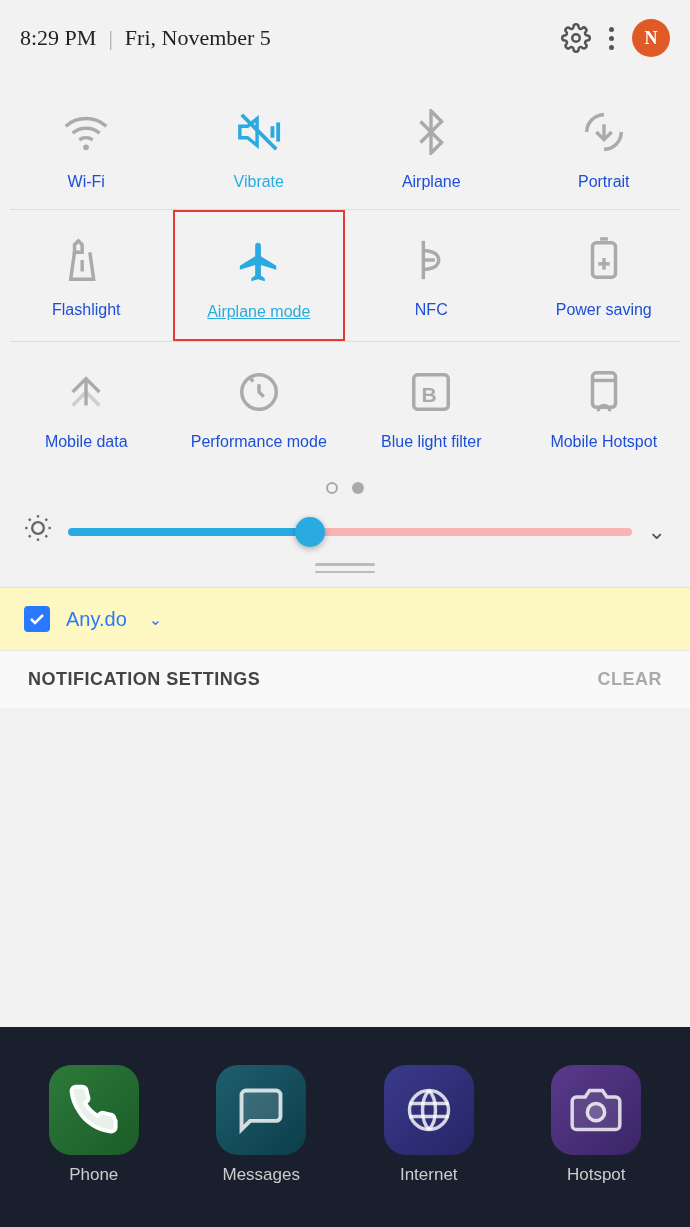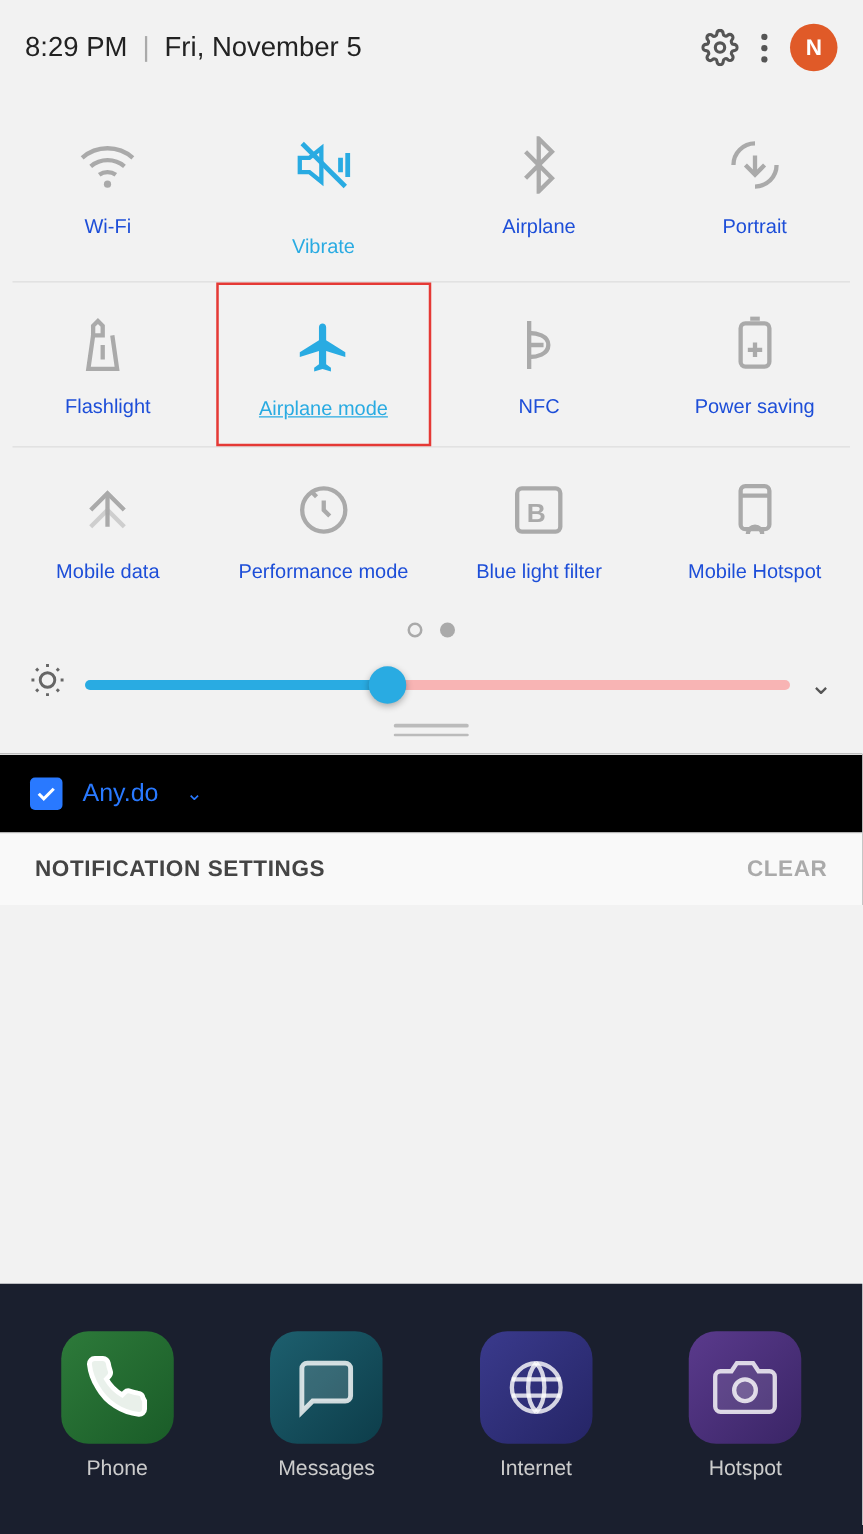--- a/index.html
+++ b/index.html
@@ -13,20 +13,21 @@
     }
 
     
     .status-bar {
       background: #f2f2f2;
       display: flex;
       align-items: center;
       justify-content: space-between;
       padding: 14px 20px 10px 20px;
       height: 72px;
+      font-family: Liberation Serif, serif;
     }
     .status-time {
       font-size: 22px;
       font-weight: 500;
       color: #222;
       display: flex;
       align-items: center;
       gap: 12px;
     }
     .status-time .divider {
@@ -208,21 +209,21 @@
     }
     .drag-handle-lines span {
       display: block;
       height: 2.5px;
       background: #bbb;
       border-radius: 2px;
     }
 
     
     .notification-section {
-      background: #000000;
+      background: #fef9c3;
       border-top: 1px solid #e0e0e0;
     }
 
     .notif-item {
       display: flex;
       align-items: center;
       padding: 18px 24px;
       gap: 16px;
     }
 
@@ -325,21 +326,21 @@
     .dock-messages {
       background: linear-gradient(135deg, #1d5f6e, #0d3d4a);
     }
     .dock-internet {
       background: linear-gradient(135deg, #3a3a8c, #252566);
     }
     .dock-camera {
       background: linear-gradient(135deg, #5a3a8c, #3a2566);
     }
 
-    .icon-blue { color: #29abe2; margin-top: 16px; }
+    .icon-blue { color: #29abe2; }
   </style>
 </head>
 <body>
 
 <div class="status-bar">
   <div class="status-time">
     <span>8:29 PM</span>
     <span class="divider">|</span>
     <span class="status-date">Fri, November 5</span>
   </div>

